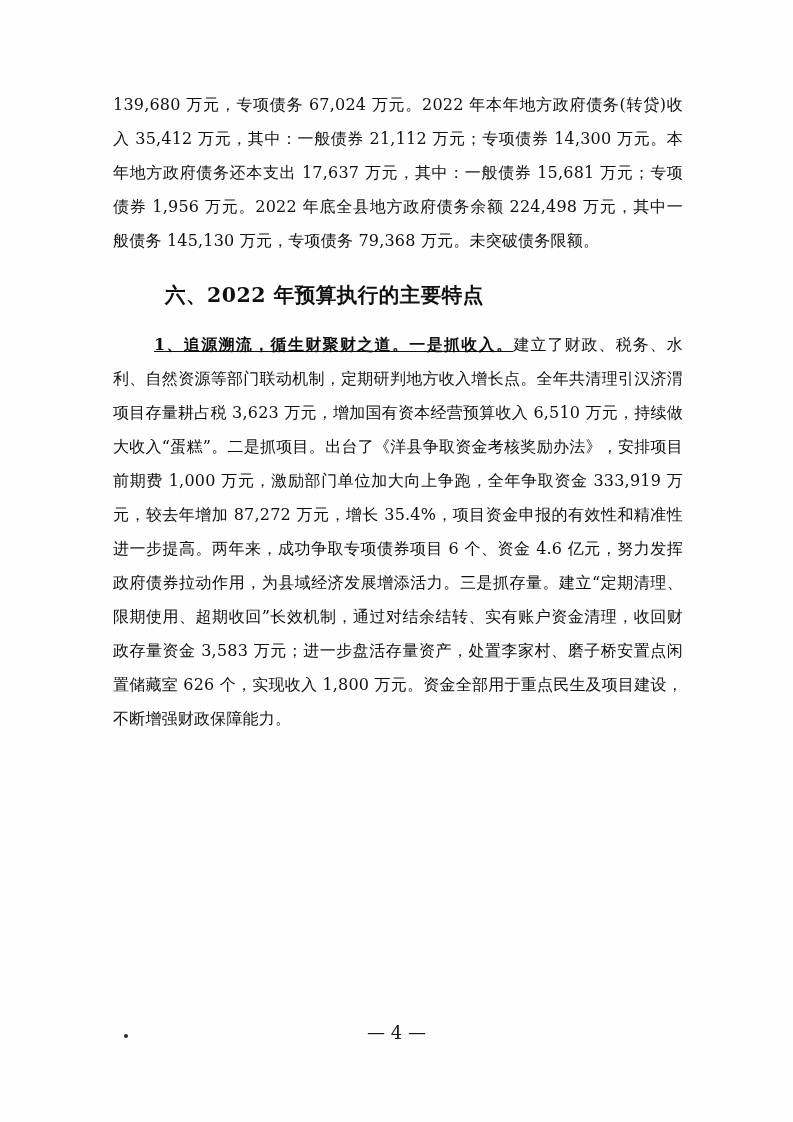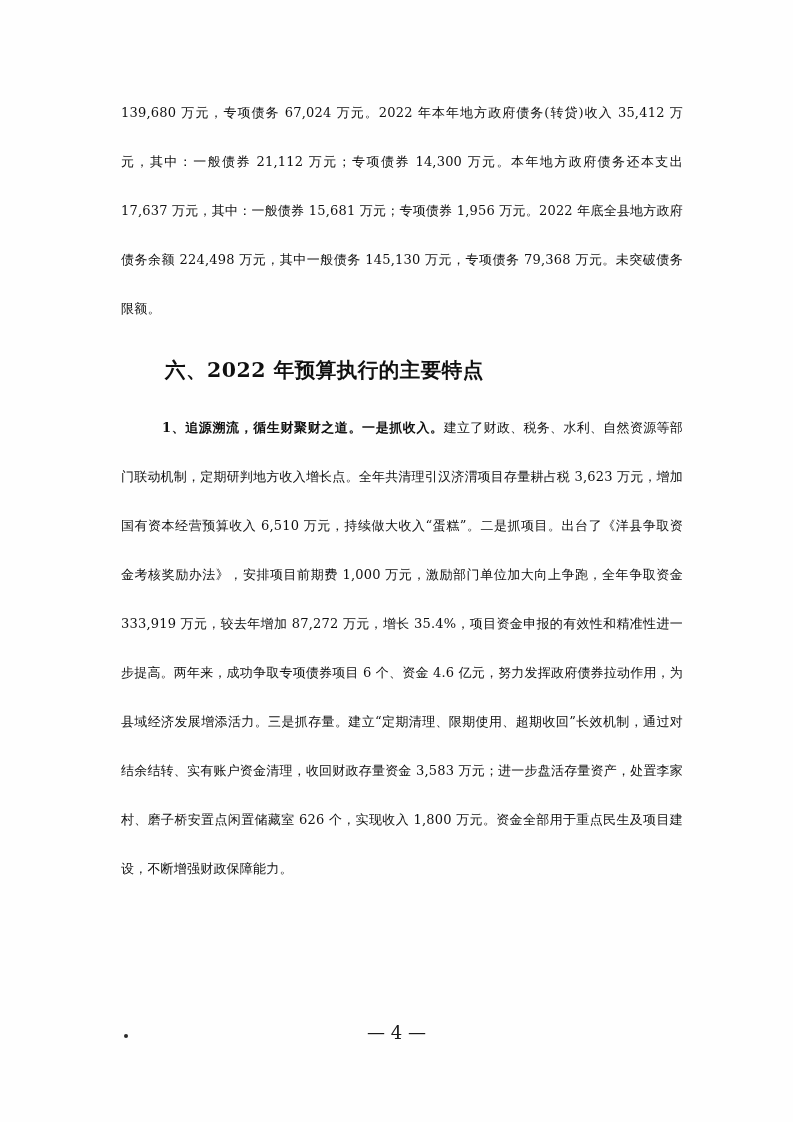--- a/index.html
+++ b/index.html
@@ -23,23 +23,23 @@
     height: 1122px;
     background: #fefefe;
   }
   .content {
     position: absolute;
     left: 113px;
     top: 88px;
     width: 570px;
   }
   p {
-    margin: 0 0 0 8px;
-    font-size: 13px;
-    line-height: 49px;
+    margin: 0 0 0 0;
+    font-size: 16px;
+    line-height: 34px;
     text-align: justify;
     text-justify: inter-ideograph;
     letter-spacing: 0.2px;
     font-family: "DejaVu Serif", "Liberation Serif", serif;
   }
   p.body {
     text-indent: 0;
   }
   p.indent {
     text-indent: 41px;
@@ -48,20 +48,21 @@
     font-weight: bold;
     text-indent: 41px;
     font-size: 20.5px;
     line-height: 41.5px;
     margin: 11px;
     letter-spacing: 0.5px;
   }
   .bold {
     font-weight: bold;
     letter-spacing: 0.5px;
+    text-decoration: underline;
   }
   .footer {
     position: absolute;
     left: 0;
     top: 1022px;
     width: 793px;
     text-align: center;
     font-size: 18px;
     font-family: "DejaVu Serif", "Liberation Serif", serif;
     color: #1a1a1a;

